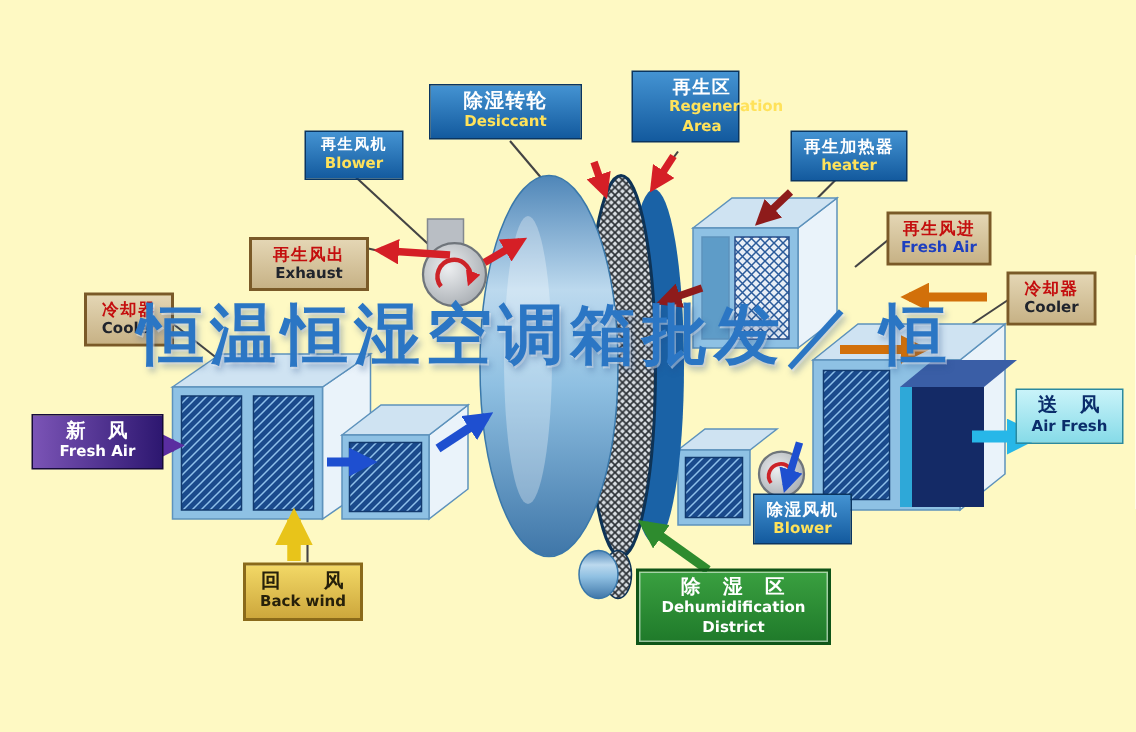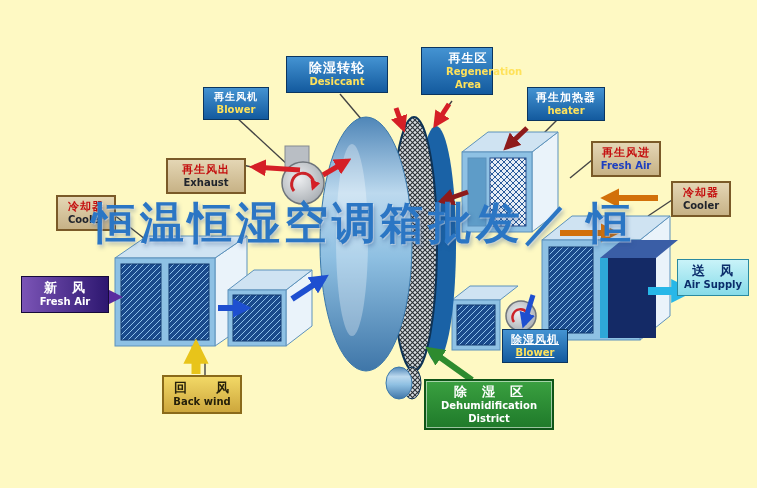--- a/index.html
+++ b/index.html
@@ -224,29 +224,29 @@
     <div class="en">Cooler</div>
   </div>
 
   <div class="lbl purple big-zh" style="left:9px; top:276px; width:88px;margin-left:12px;">
     <div class="zh">新　风</div>
     <div class="en">Fresh Air</div>
   </div>
 
   <div class="lbl cyan big-zh" style="left:677px; top:259px; width:72px;">
     <div class="zh">送　风</div>
-    <div class="en">Air Supply</div>
+    <div class="en">Air Fresh</div>
   </div>
 
   <div class="lbl yellow big-zh" style="left:162px; top:375px; width:80px;">
     <div class="zh">回　　风</div>
     <div class="en">Back wind</div>
   </div>
 
-  <div class="lbl blue" style="left:502px; top:329px; width:66px;text-decoration:underline;">
+  <div class="lbl blue" style="left:502px; top:329px; width:66px;">
     <div class="zh" style="font-size:11px;">除湿风机</div>
     <div class="en">Blower</div>
   </div>
 
   <div class="lbl green big-zh" style="left:424px; top:379px; width:130px;">
     <div class="zh">除　湿　区</div>
     <div class="en">Dehumidification District</div>
   </div>
 
   <div class="watermark">

